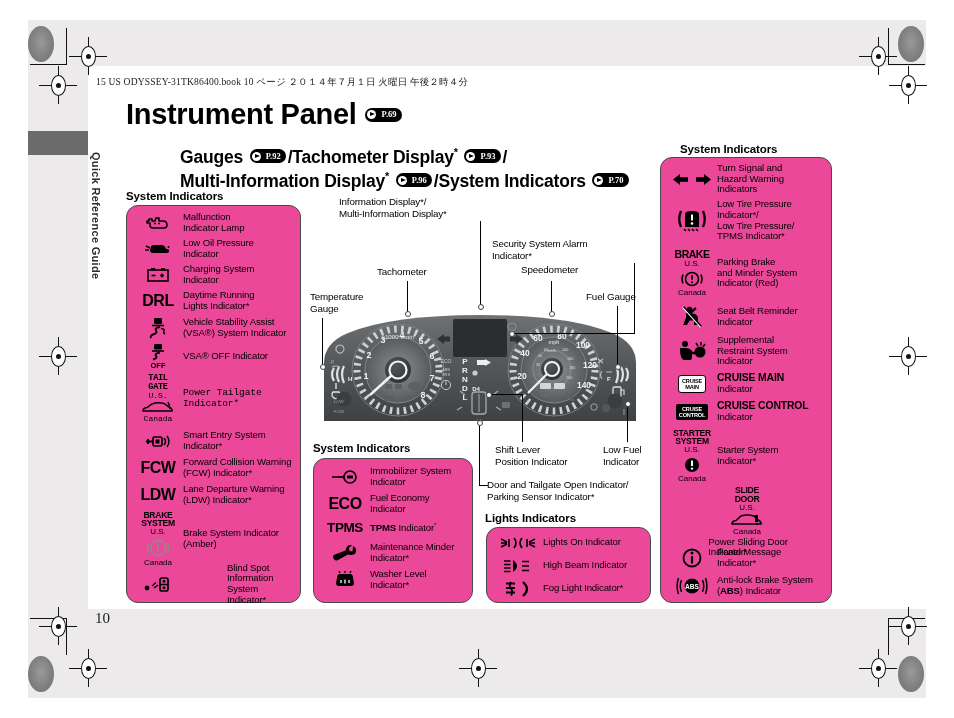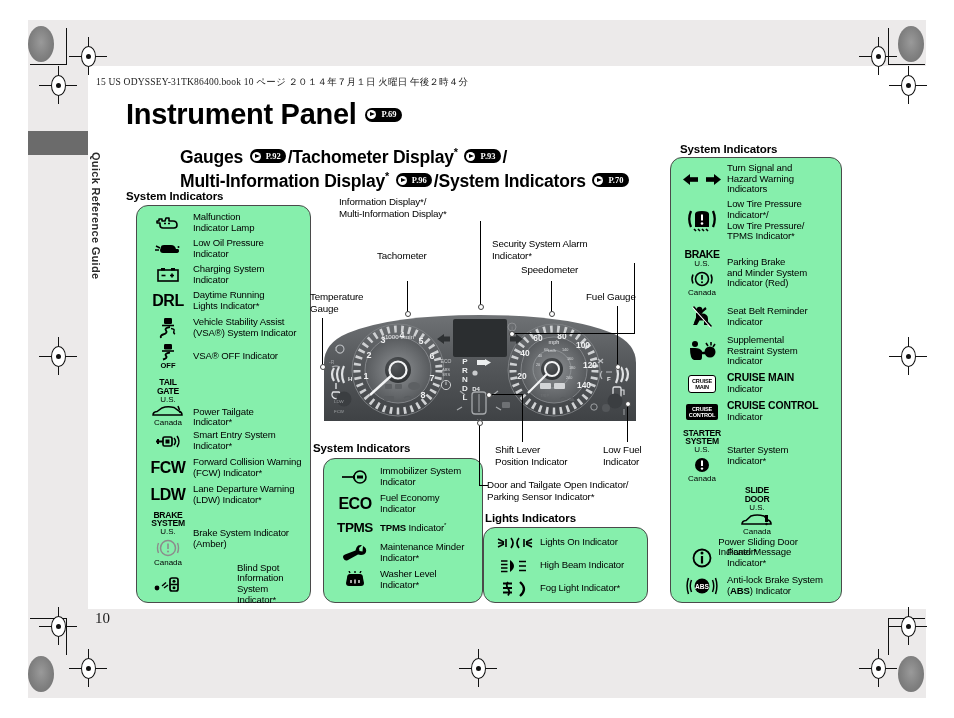--- a/index.html
+++ b/index.html
@@ -177,23 +177,22 @@
     font-weight: 700;
     letter-spacing: -0.1px;
     white-space: nowrap;
   }
 
   
   .ind-box {
     position: absolute;
     border: 1px solid #4a4a4a;
     border-radius: 12px;
-    background: #86efac;
+    background: #ec4899;
     box-sizing: border-box;
-    margin-left: 10px;
   }
   .ind-row {
     display: flex;
     align-items: center;
     padding: 0 6px 0 8px;
     box-sizing: border-box;
   }
   .ind-icon {
     width: 46px;
     min-width: 46px;
@@ -471,21 +470,21 @@
           <path d="M6 8 L18 8" stroke="#000" stroke-width="1.6"></path>
           <path d="M14 9.5 Q8 10.5 10 13 Q12 15 7 16.5" fill="none" stroke="#000" stroke-width="1.9"></path>
         </svg>
       <div style="font-size:7.5px;font-weight:700;line-height:8px;">OFF</div>
     </div>
     <div class="ind-text">
       <span>VSA® OFF Indicator</span>
     </div>
   </div>
 
-  <div class="ind-row" style="height:58px;align-items:flex-end;">
+  <div class="ind-row" style="height:58px;align-items:center;font-family:Liberation Mono, monospace;">
     <div class="ind-icon">
       <div class="stack-type">TAIL<br>GATE</div>
       <div class="region-lbl">U.S.</div>
       <svg width="34" height="15" viewBox="0 0 34 15">
           <path d="M2 11 Q2 8 6 7.5 L11 4 Q16 2 23 3.5 L28 7 Q31 8 31 11 Z" fill="none" stroke="#000" stroke-width="1.5"></path>
           <path d="M27 2 L28.5 6" stroke="#000" stroke-width="1.5"></path>
           <circle cx="29" cy="8" r="1" fill="#000"></circle>
         </svg>
       <div class="region-lbl">Canada</div>
     </div>
@@ -607,21 +606,21 @@
           <path d="M8 2 L7 0 M13 2 L13 0 M18 2 L19 0" stroke="#000" stroke-width="1.4"></path>
           <path d="M9 9 L9 12 M13 8.5 L13 12.5 M17 9 L17 12" stroke="#fff" stroke-width="1.3"></path>
         </svg>
     </div>
     <div class="ind-text">
       <span>Washer Level</span><br><span>Indicator*</span>
     </div>
   </div>
 </div>
 
-<div class="ind-box" style="left:473px;top:527px;width:165px;height:76px;">
+<div class="ind-box" style="left:486px;top:527px;width:165px;height:76px;">
 
   <div class="ind-row" style="height:23px;margin-top:3px;">
     <div class="ind-icon">
       <svg width="36" height="14" viewBox="0 0 36 14">
           <path d="M14 2 Q18 7 14 12" fill="none" stroke="#000" stroke-width="1.7"></path>
           <path d="M1 3 L7 6.2 M1 7 L7 7 M1 11 L7 8" stroke="#000" stroke-width="1.5"></path>
           <path d="M9 3 L9 11" stroke="#000" stroke-width="1.6"></path>
           <path d="M22 2 Q18 7 22 12" fill="none" stroke="#000" stroke-width="1.7"></path>
           <path d="M35 3 L29 6.2 M35 7 L29 7 M35 11 L29 8" stroke="#000" stroke-width="1.5"></path>
           <path d="M27 3 L27 11" stroke="#000" stroke-width="1.6"></path>
@@ -958,21 +957,21 @@
 <div class="leader leader-v" style="left:480px;top:221px;height:85px;"></div>
 <div class="leader-dot" style="left:478px;top:304px;"></div>
 
 <div class="callout" style="left:492px;top:238px;">
   <span>Security System Alarm</span><br><span>Indicator*</span>
 </div>
 <div class="leader leader-v" style="left:634px;top:263px;height:70px;"></div>
 <div class="leader leader-h" style="left:512px;top:333px;width:123px;"></div>
 <div class="leader-dot" style="left:509px;top:331px;"></div>
 
-<div class="callout" style="left:377px;top:250px;">
+<div class="callout" style="left:377px;top:266px;">
   <span>Tachometer</span>
 </div>
 <div class="leader leader-v" style="left:407px;top:281px;height:32px;"></div>
 <div class="leader-dot" style="left:405px;top:311px;"></div>
 
 <div class="callout" style="left:521px;top:264px;">
   <span>Speedometer</span>
 </div>
 <div class="leader leader-v" style="left:551px;top:281px;height:32px;"></div>
 <div class="leader-dot" style="left:549px;top:311px;"></div>

